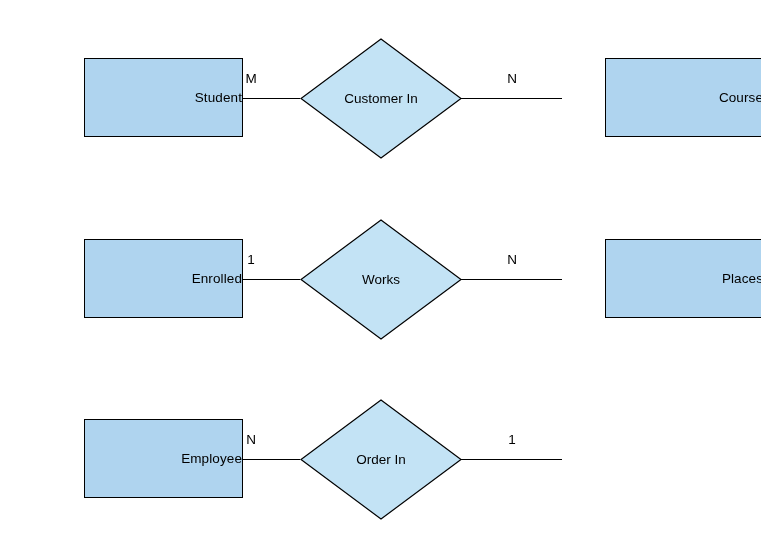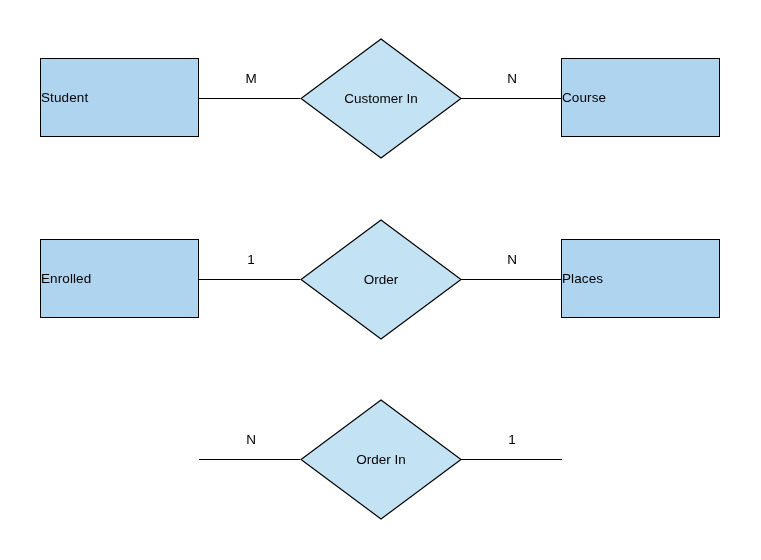--- a/index.html
+++ b/index.html
@@ -28,21 +28,22 @@
   
   .entity {
     position: absolute;
     width: 159px;
     height: 79px;
     box-sizing: border-box;
     border: 1px solid #000000;
     background: #AFD4EF;
     display: flex;
     align-items: center;
-    justify-content: flex-start;
+    justify-content: flex-end;
+    margin-left: 44px;
   }
   .entity-left  { left: 40px; top: 20px; }
   .entity-right { left: 561px; top: 20px; }
   .entity-label {
     font-size: 13.5px;
     color: #000000;
     letter-spacing: 0.1px;
     white-space: nowrap;
   }
   
@@ -134,35 +135,38 @@
     <div class="entity entity-left">
       <span class="entity-label">Enrolled</span>
     </div>
 
     <div class="cardinality card-left">1</div>
 
     <div class="rel-wrap">
       <svg class="rel-svg" viewBox="0 0 162 121" preserveAspectRatio="none">
         <polygon points="81,1 161,60.5 81,120 1,60.5" fill="#C3E3F5" stroke="#000000" stroke-width="1.2"></polygon>
       </svg>
-      <div class="rel-label">Order</div>
+      <div class="rel-label">Works</div>
     </div>
 
     <div class="cardinality card-right">N</div>
 
     <div class="entity entity-right">
       <span class="entity-label">Places</span>
     </div>
   </div>
 
   <div class="er-row" style="top:399px;">
 
     <div class="connector connector-left"></div>
     <div class="connector connector-right"></div>
 
+    <div class="entity entity-left">
+      <span class="entity-label">Employee</span>
+    </div>
 
     <div class="cardinality card-left">N</div>
 
     <div class="rel-wrap">
       <svg class="rel-svg" viewBox="0 0 162 121" preserveAspectRatio="none">
         <polygon points="81,1 161,60.5 81,120 1,60.5" fill="#C3E3F5" stroke="#000000" stroke-width="1.2"></polygon>
       </svg>
       <div class="rel-label">Order In</div>
     </div>
 

